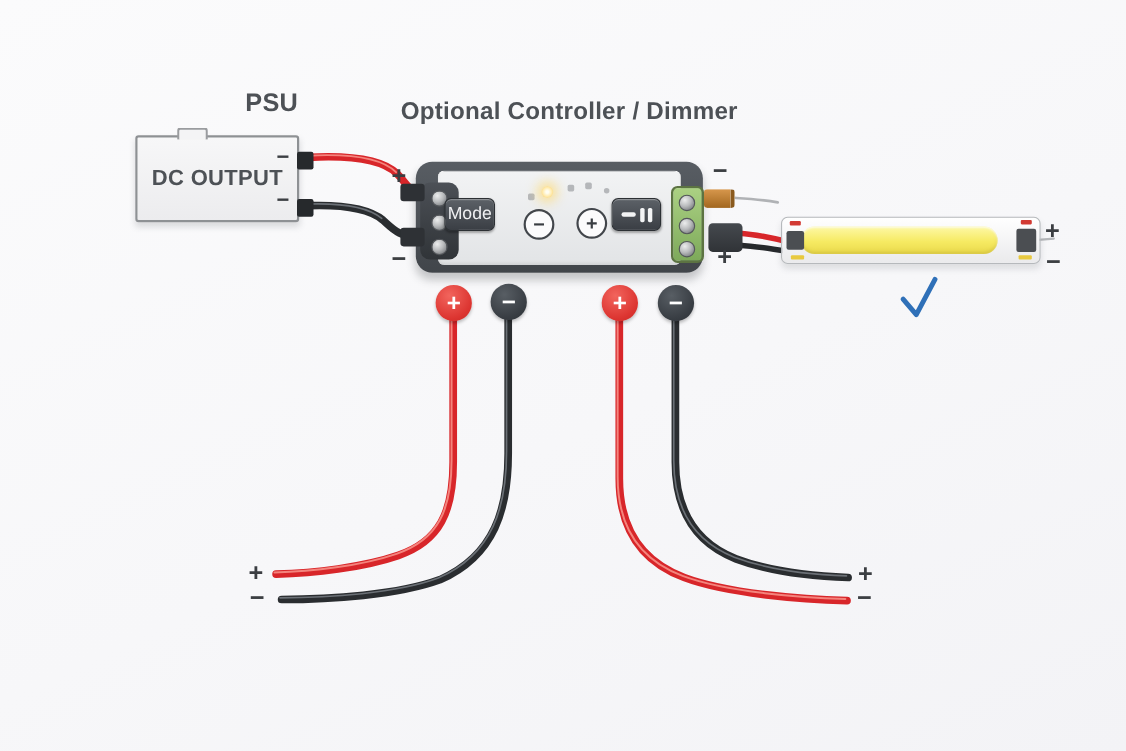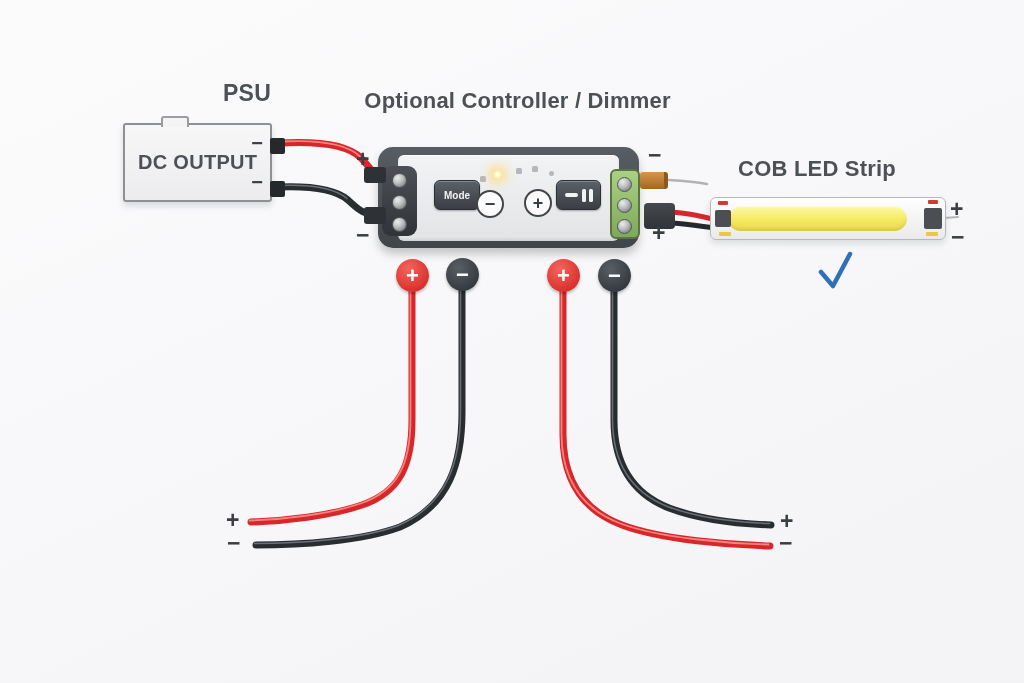--- a/index.html
+++ b/index.html
@@ -102,21 +102,20 @@
     <path d="M563,288 L563,435 C563,480 582,510 622,525 C662,540 732,545 770,546" fill="none" stroke="#d8262a" stroke-width="7" stroke-linecap="round"></path>
     <path d="M563,288 L563,435 C563,480 582,510 622,525 C662,540 732,545 770,546" transform="translate(-1.5,-1.5)" fill="none" stroke="#f4847d" stroke-width="1.8" stroke-linecap="round"></path>
     <path d="M614,288 L614,420 C614,462 631,493 669,508 C701,520 742,524 771,525" fill="none" stroke="#2a2d30" stroke-width="7" stroke-linecap="round"></path>
     <path d="M614,288 L614,420 C614,462 631,493 669,508 C701,520 742,524 771,525" transform="translate(-1.5,-1.5)" fill="none" stroke="#6b7076" stroke-width="1.5" stroke-linecap="round"></path>
 
     <path d="M821,272 L833,286 L850,254" fill="none" stroke="#2f70b8" stroke-width="4.5" stroke-linecap="round" stroke-linejoin="round"></path>
   </svg>
 
   <div class="title" style="left:355px;top:88px;width:325px;">Optional Controller / Dimmer</div>
   <div class="title" style="left:187px;top:80px;width:120px;font-size:23px;">PSU</div>
-  <div class="title" style="left:717px;top:156px;width:200px;">COB LED Strip</div>
 
   <div class="psu-box">
     <div class="psu-tab"></div>
     <span class="psu-text">DC OUTPUT</span>
     <span class="psu-pol" style="top:8px;">−</span>
     <span class="psu-pol" style="bottom:8px;">−</span>
     <div class="psu-stub" style="top:13px;"></div>
     <div class="psu-stub" style="top:56px;"></div>
   </div>
 
@@ -132,21 +131,21 @@
       <div class="screw" style="left:10px;top:29px;"></div>
       <div class="screw" style="left:10px;top:51px;"></div>
     </div>
     <div class="term-block term-right">
       <div class="screw" style="left:5px;top:6px;"></div>
       <div class="screw" style="left:5px;top:27px;"></div>
       <div class="screw" style="left:5px;top:48px;"></div>
     </div>
   </div>
 
-  <div class="btn-dark" style="left:434px;top:180px;width:44px;height:28px;font-size:10px;font-weight:bold;">Mode</div>
+  <div class="btn-dark" style="left:404px;top:180px;width:44px;height:28px;font-size:16px;font-weight:normal;">Mode</div>
   <div class="btn-circle" style="left:476px;top:190px;">−</div>
   <div class="btn-circle" style="left:524px;top:189px;">+</div>
   <div class="btn-dark" style="left:556px;top:180px;width:43px;height:28px;gap:4px;">
     <span style="width:13px;height:4px;background:#f2f3f4;border-radius:2px;display:inline-block;"></span>
     <span style="display:inline-flex;gap:3px;">
       <span style="width:4px;height:13px;background:#f2f3f4;border-radius:1.5px;display:inline-block;"></span>
       <span style="width:4px;height:13px;background:#f2f3f4;border-radius:1.5px;display:inline-block;"></span>
     </span>
   </div>
   <div class="dot" style="left:480px;top:176px;width:6px;height:6px;"></div>

